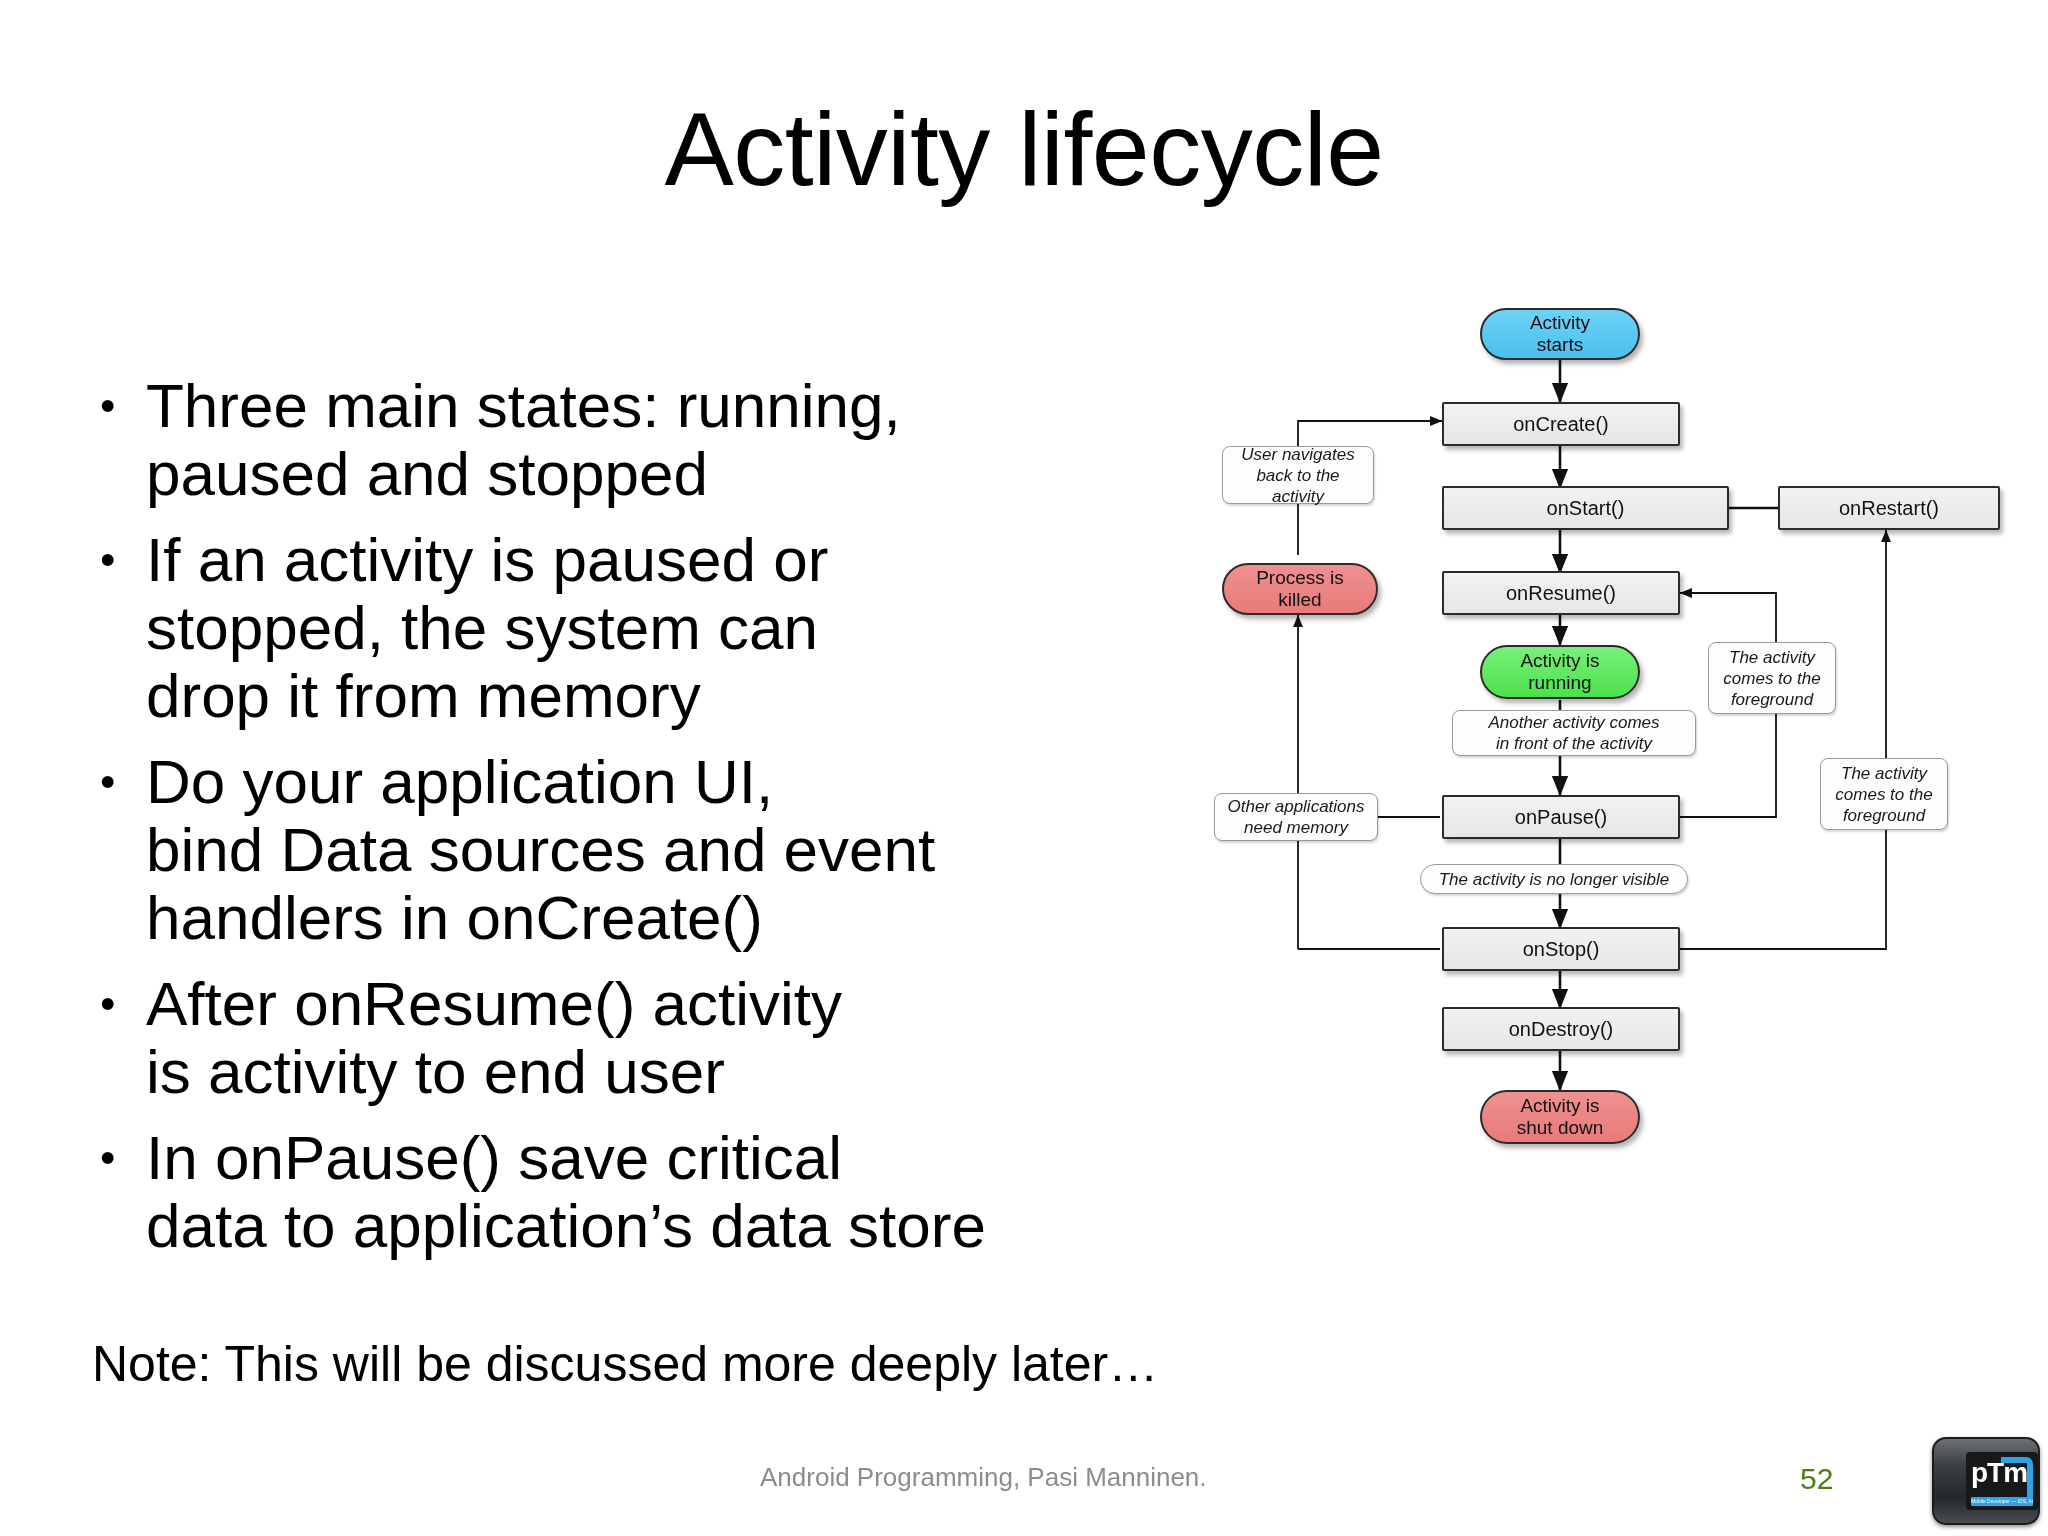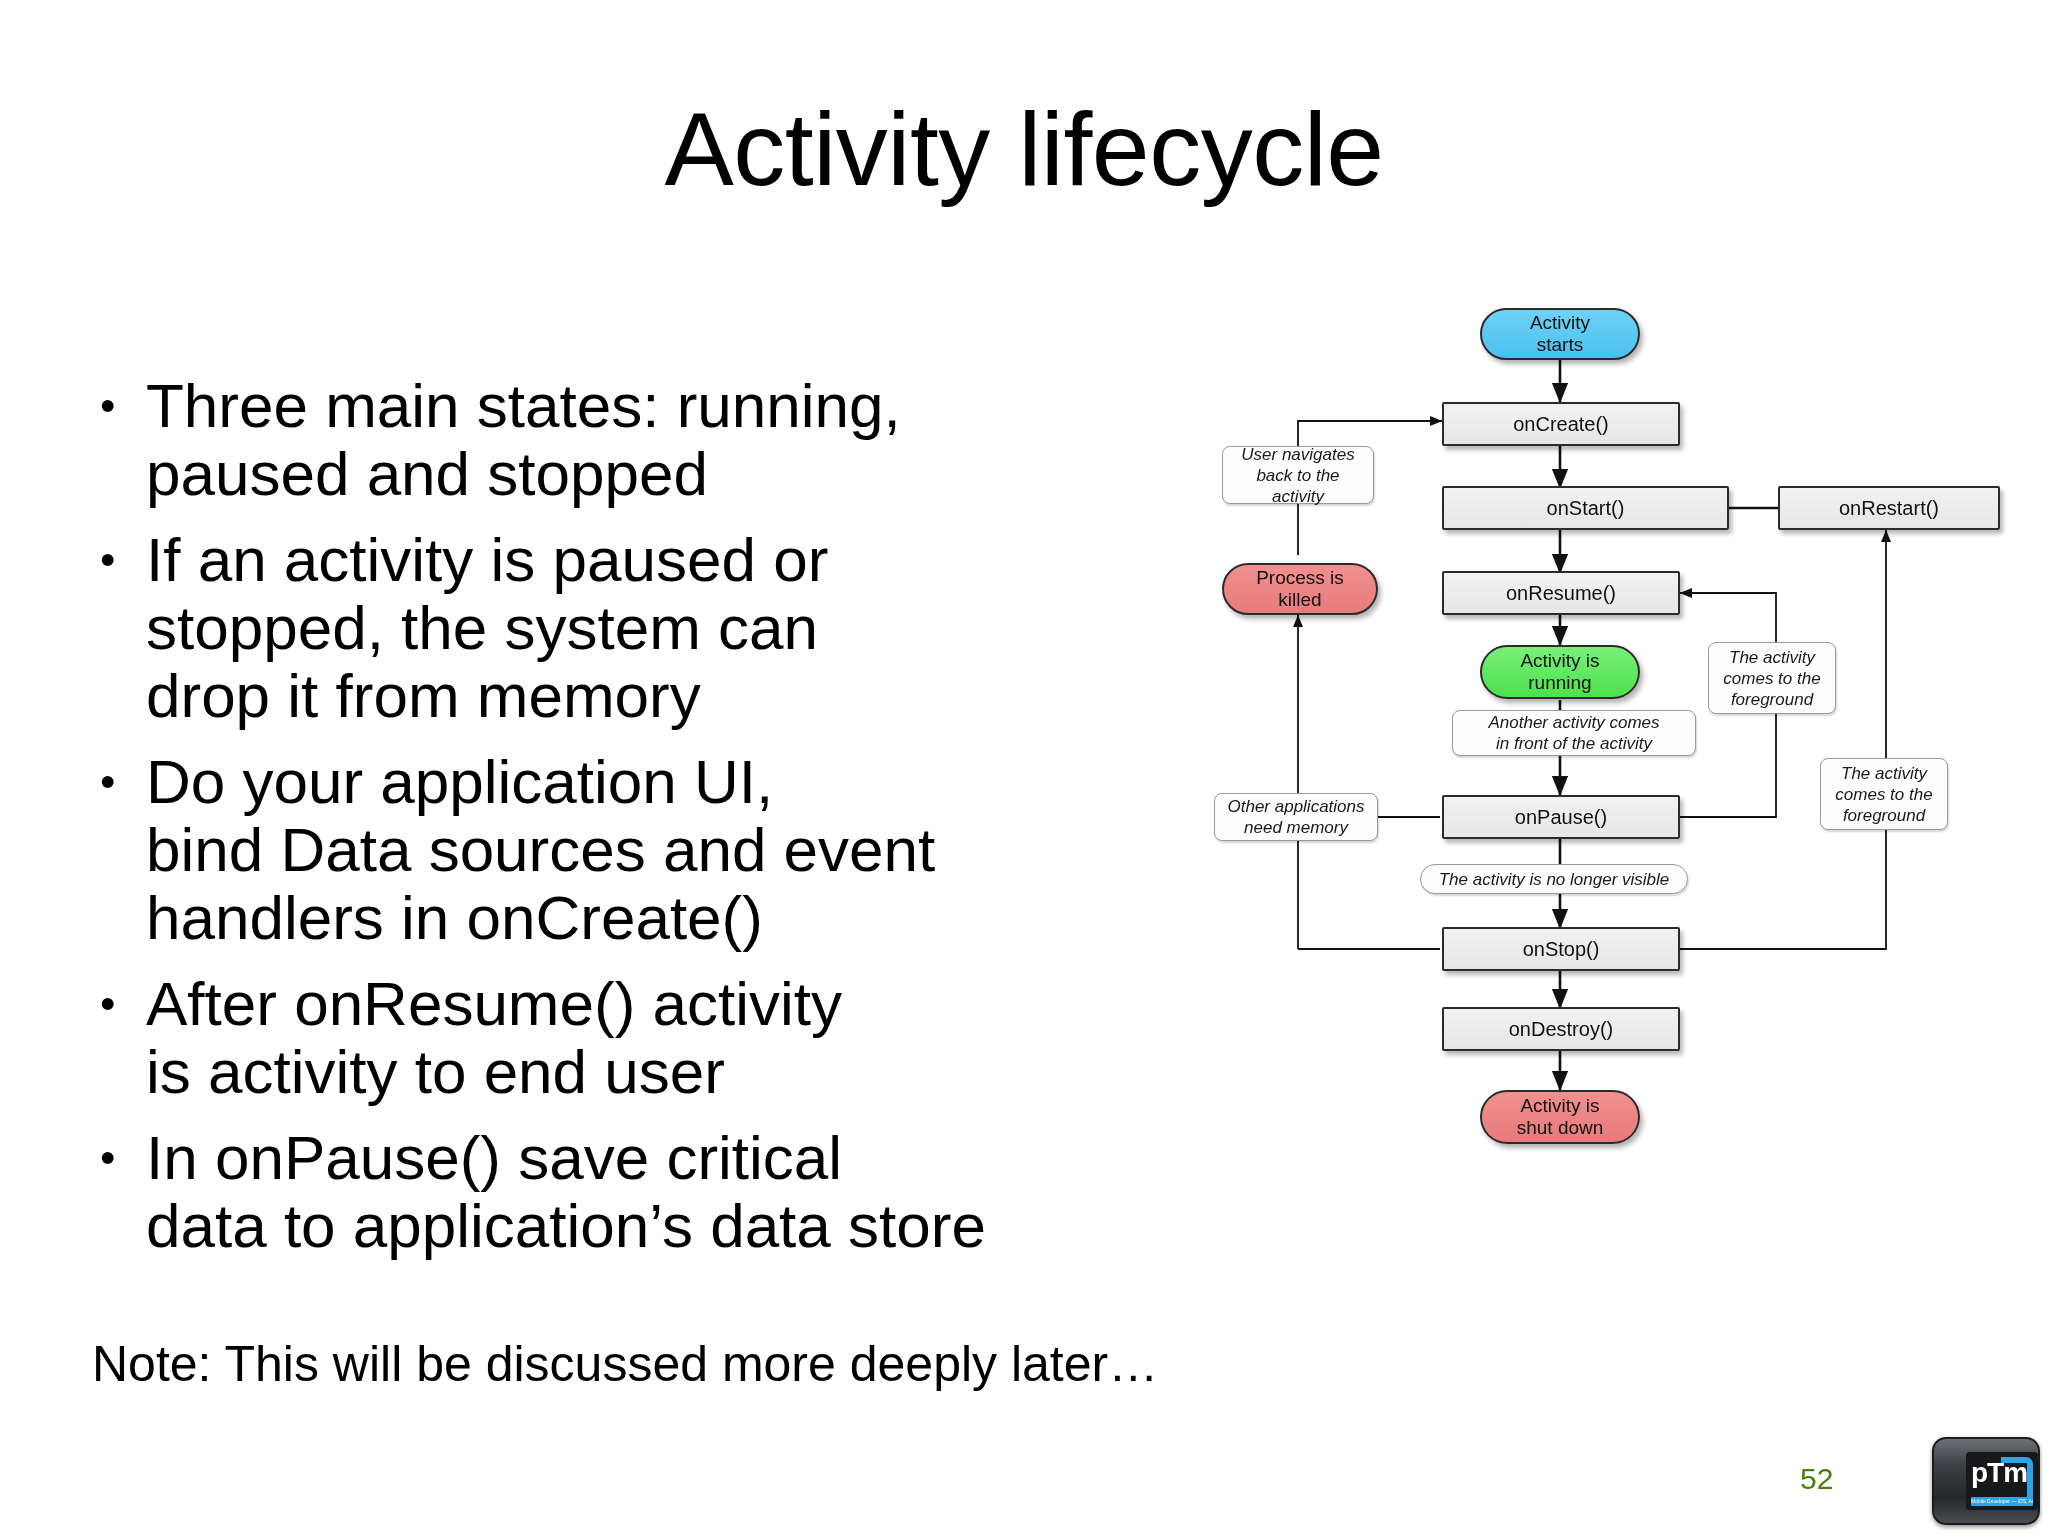--- a/index.html
+++ b/index.html
@@ -360,20 +360,21 @@
 need memory</div>
 
     <div class="label label-pill" style="left:240px; top:574px; width:268px; height:30px;">The activity is no longer visible</div>
 
     <div class="label" style="left:640px; top:468px; width:128px; height:72px; white-space:pre-line;">The activity
 comes to the
 foreground</div>
 
   </div>
 
+  <div id="footer-credit">Android Programming, Pasi Manninen.</div>
   <div id="footer-pagenum">52</div>
 
   <div id="logo">
     <div id="logo-screen">
       <div id="logo-text">pTm</div>
       <div id="logo-bracket"></div>
       <div id="logo-tagline">Mobile Developer — iOS, Android, Win, Apps</div>
     </div>
   </div>
 

